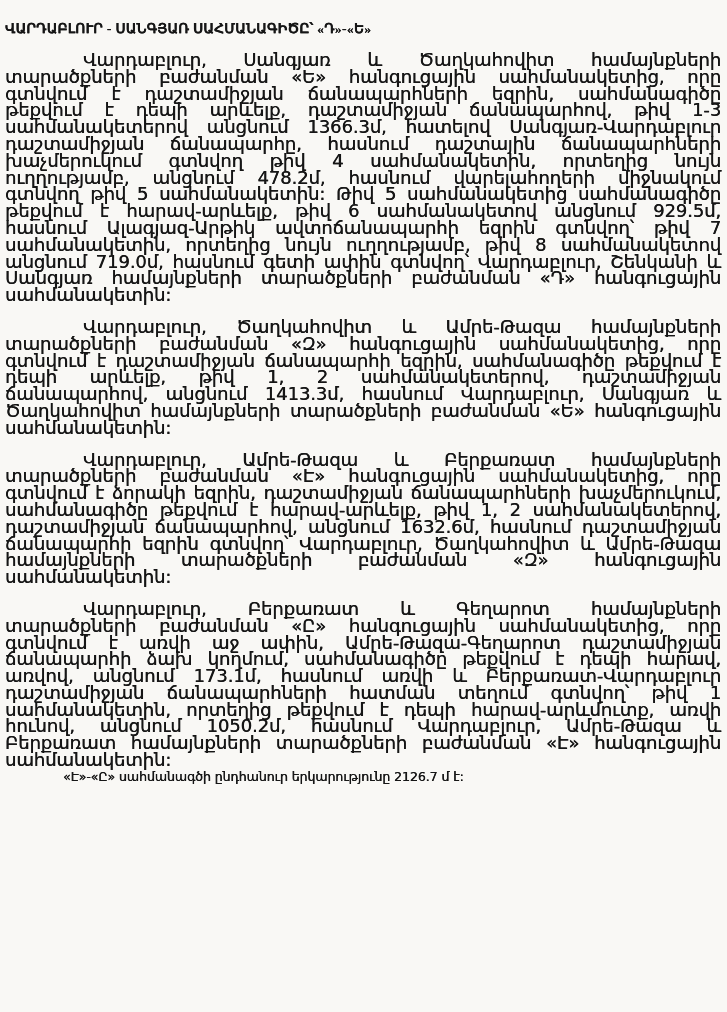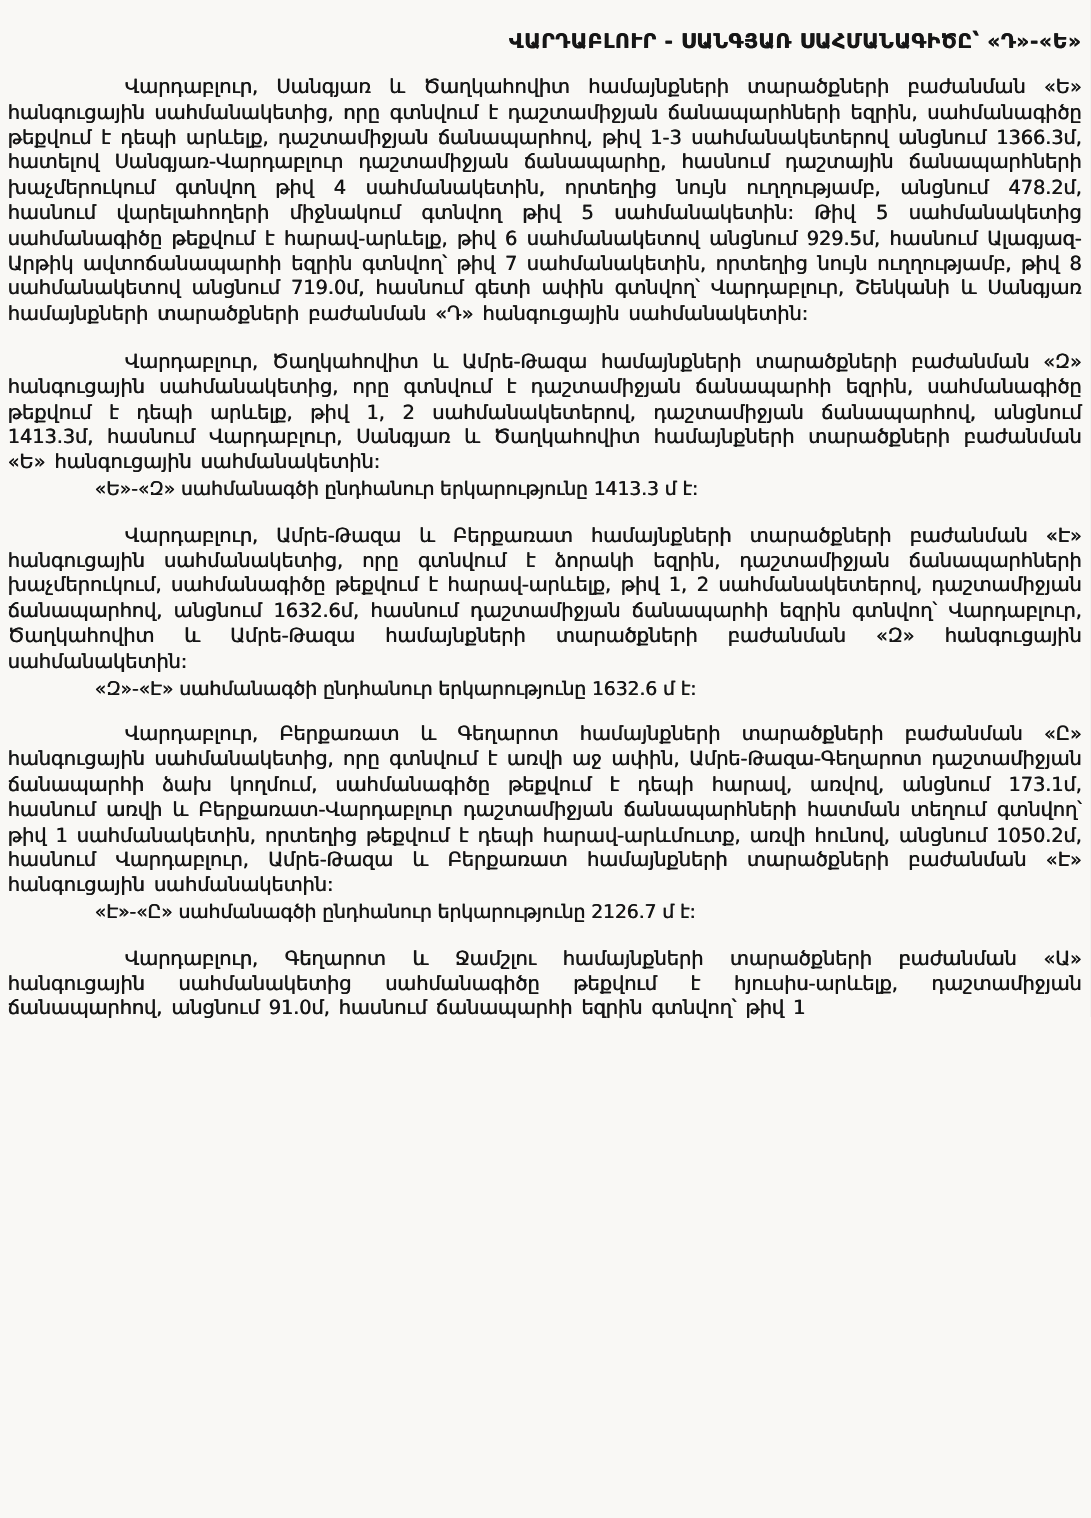--- a/index.html
+++ b/index.html
@@ -11,30 +11,31 @@
     margin: 0 auto;
     background: #f9f8f5;
     color: #161616;
     font-family: "DejaVu Sans", sans-serif;
     box-sizing: border-box;
     padding: 20px 6px 0 5px;
     overflow: hidden;
     text-shadow: 0.35px 0 0 currentColor; 
   }
   .section-title {
-    text-align: right;
+    text-align: left;
     font-size: 13.5px;
     font-weight: bold;
     letter-spacing: 0.4px;
     margin: 27px 0 0 0;
+    font-family: Liberation Serif, serif;
   }
   .section:first-child .section-title { margin-top: 0; }
   .section-body {
     text-align: justify;
-    font-size: 13px;
+    font-size: 18px;
     line-height: 16.8px;
     letter-spacing: -0.1px;
     word-spacing: 2px;
     text-indent: 78px;
     margin: 15px 0 0 0;
   }
   .section-summary {
     font-size: 12.6px;
     line-height: 16.8px;
     letter-spacing: -0.1px;
@@ -47,30 +48,27 @@
 
 <div class="page">
 
   <div class="section">
     <h2 class="section-title">ՎԱՐԴԱԲԼՈՒՐ - ՍԱՆԳՅԱՌ ՍԱՀՄԱՆԱԳԻԾԸ՝ «Դ»-«Ե»</h2>
     <p class="section-body">Վարդաբլուր, Սանգյառ և Ծաղկահովիտ համայնքների տարածքների բաժանման «Ե» հանգուցային սահմանակետից, որը գտնվում է դաշտամիջյան ճանապարհների եզրին, սահմանագիծը թեքվում է դեպի արևելք, դաշտամիջյան ճանապարհով, թիվ 1-3 սահմանակետերով անցնում 1366.3մ, հատելով Սանգյառ-Վարդաբլուր դաշտամիջյան ճանապարհը, հասնում դաշտային ճանապարհների խաչմերուկում գտնվող թիվ 4 սահմանակետին, որտեղից նույն ուղղությամբ, անցնում 478.2մ, հասնում վարելահողերի միջնակում գտնվող թիվ 5 սահմանակետին: Թիվ 5 սահմանակետից սահմանագիծը թեքվում է հարավ-արևելք, թիվ 6 սահմանակետով անցնում 929.5մ, հասնում Ալագյազ-Արթիկ ավտոճանապարհի եզրին գտնվող՝ թիվ 7 սահմանակետին, որտեղից նույն ուղղությամբ, թիվ 8 սահմանակետով անցնում 719.0մ, հասնում գետի ափին գտնվող՝ Վարդաբլուր, Շենկանի և Սանգյառ համայնքների տարածքների բաժանման «Դ» հանգուցային սահմանակետին:</p>
   </div>
 
   <div class="section">
     <p class="section-body">Վարդաբլուր, Ծաղկահովիտ և Ամրե-Թազա համայնքների տարածքների բաժանման «Զ» հանգուցային սահմանակետից, որը գտնվում է դաշտամիջյան ճանապարհի եզրին, սահմանագիծը թեքվում է դեպի արևելք, թիվ 1, 2 սահմանակետերով, դաշտամիջյան ճանապարհով, անցնում 1413.3մ, հասնում Վարդաբլուր, Սանգյառ և Ծաղկահովիտ համայնքների տարածքների բաժանման «Ե» հանգուցային սահմանակետին:</p>
-    <p class="section-summary">«Ե»-«Զ» սահմանագծի ընդհանուր երկարությունը 1413.3 մ է:</p>
   </div>
 
   <div class="section">
     <p class="section-body">Վարդաբլուր, Ամրե-Թազա և Բերքառատ համայնքների տարածքների բաժանման «Է» հանգուցային սահմանակետից, որը գտնվում է ձորակի եզրին, դաշտամիջյան ճանապարհների խաչմերուկում, սահմանագիծը թեքվում է հարավ-արևելք, թիվ 1, 2 սահմանակետերով, դաշտամիջյան ճանապարհով, անցնում 1632.6մ, հասնում դաշտամիջյան ճանապարհի եզրին գտնվող՝ Վարդաբլուր, Ծաղկահովիտ և Ամրե-Թազա համայնքների տարածքների բաժանման «Զ» հանգուցային սահմանակետին:</p>
-    <p class="section-summary">«Զ»-«Է» սահմանագծի ընդհանուր երկարությունը 1632.6 մ է:</p>
   </div>
 
   <div class="section">
     <p class="section-body">Վարդաբլուր, Բերքառատ և Գեղարոտ համայնքների տարածքների բաժանման «Ը» հանգուցային սահմանակետից, որը գտնվում է առվի աջ ափին, Ամրե-Թազա-Գեղարոտ դաշտամիջյան ճանապարհի ձախ կողմում, սահմանագիծը թեքվում է դեպի հարավ, առվով, անցնում 173.1մ, հասնում առվի և Բերքառատ-Վարդաբլուր դաշտամիջյան ճանապարհների հատման տեղում գտնվող՝ թիվ 1 սահմանակետին, որտեղից թեքվում է դեպի հարավ-արևմուտք, առվի հունով, անցնում 1050.2մ, հասնում Վարդաբլուր, Ամրե-Թազա և Բերքառատ համայնքների տարածքների բաժանման «Է» հանգուցային սահմանակետին:</p>
     <p class="section-summary">«Է»-«Ը» սահմանագծի ընդհանուր երկարությունը 2126.7 մ է:</p>
   </div>
 
   <div class="section">
-    <p class="section-body">Վարդաբլուր, Գեղարոտ և Ջամշլու համայնքների տարածքների բաժանման «Ա» հանգուցային սահմանակետից սահմանագիծը թեքվում է հյուսիս-արևելք, դաշտամիջյան ճանապարհով, անցնում 91.0մ, հասնում ճանապարհի եզրին գտնվող՝ թիվ 1</p>
   </div>
 
 </div>
 
 </body></html>

